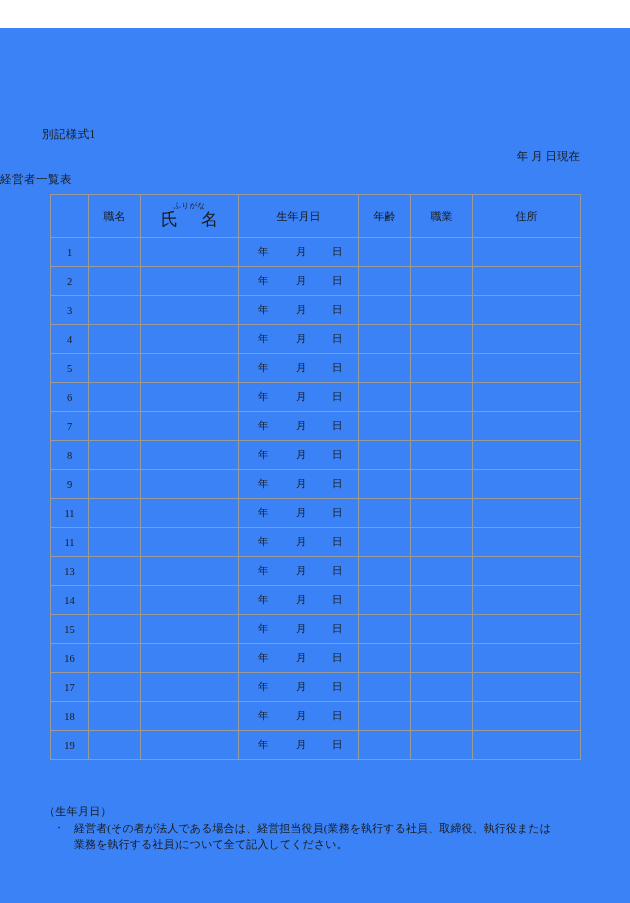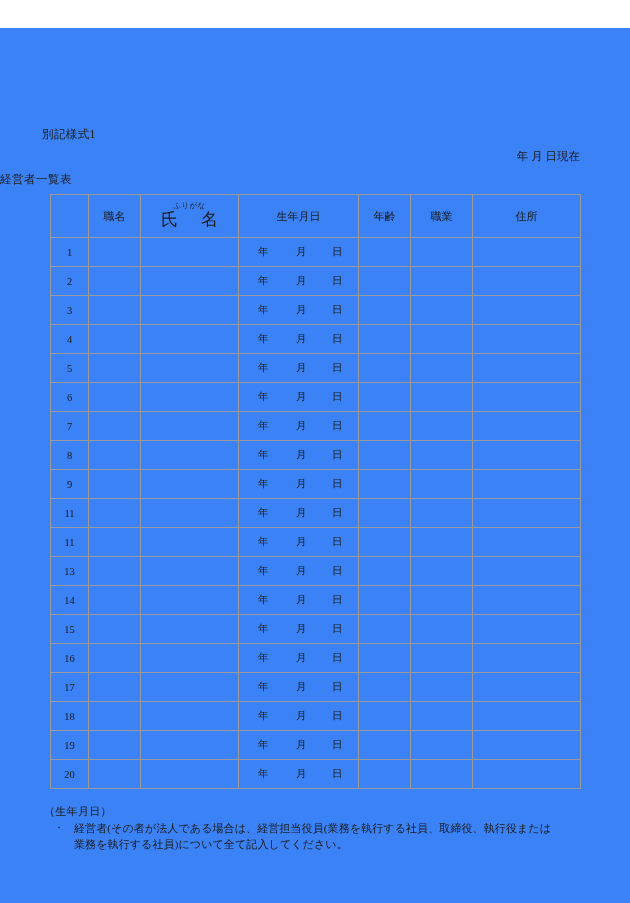--- a/index.html
+++ b/index.html
@@ -481,35 +481,20 @@
               <div class="ymd">
                 <span class="y">年</span>
                 <span class="m">月</span>
                 <span class="d">日</span>
               </div>
             </td>
             <td></td>
             <td></td>
             <td></td>
           </tr>
-          <tr>
-            <td class="no-cell">20</td>
-            <td></td>
-            <td></td>
-            <td>
-              <div class="ymd">
-                <span class="y">年</span>
-                <span class="m">月</span>
-                <span class="d">日</span>
-              </div>
-            </td>
-            <td></td>
-            <td></td>
-            <td></td>
-          </tr>
         </tbody>
     </table>
   </div>
 
   <div class="notes">
     <span class="notes-title">（生年月日）</span>
     <div class="note-item">
       <span class="note-bullet">・</span>
       <span class="note-text">
         <span>経営者(その者が法人である場合は、経営担当役員(業務を執行する社員、取締役、執行役または</span>

